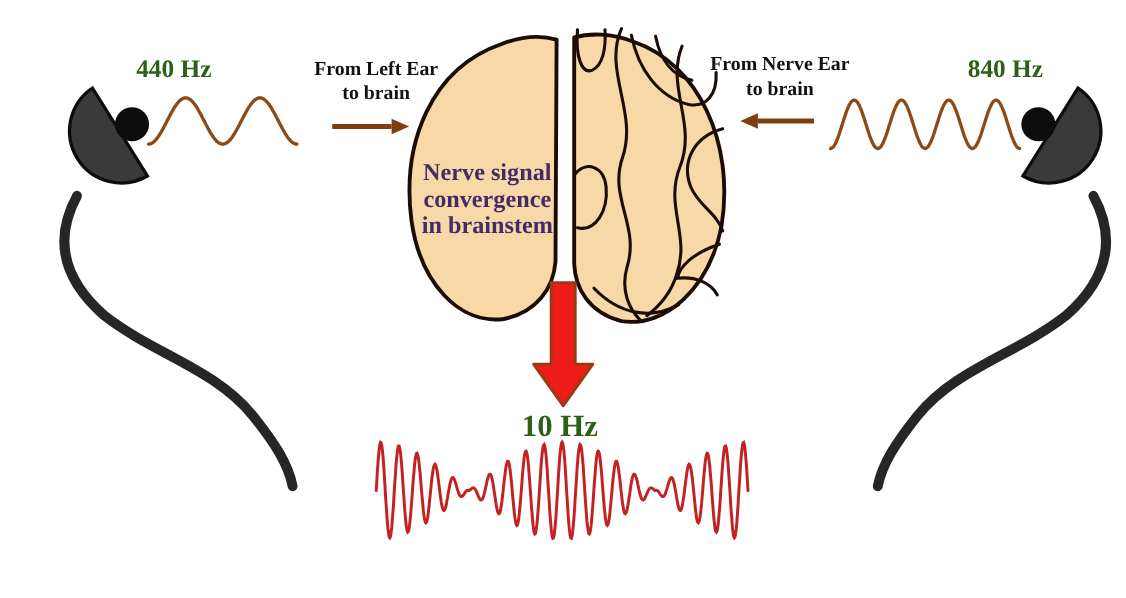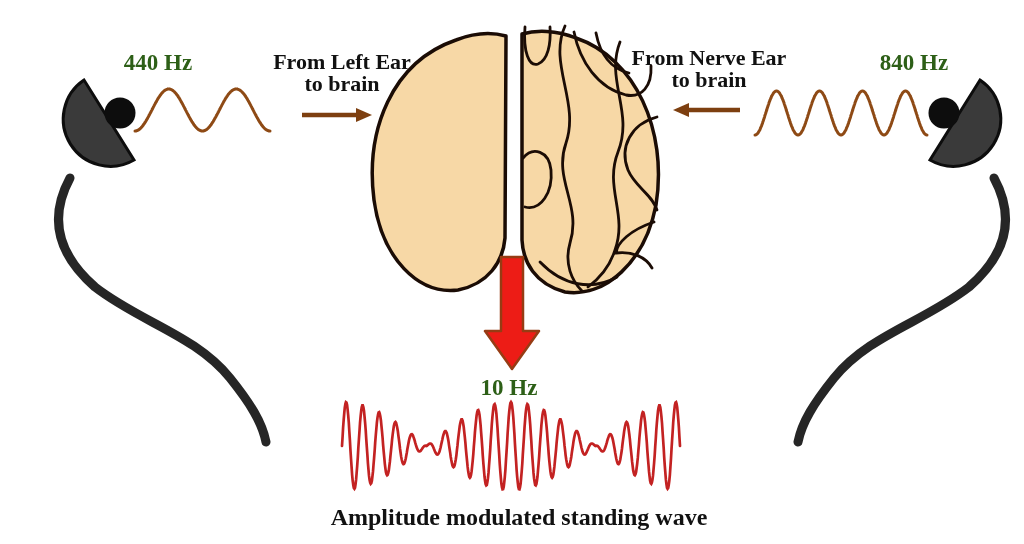--- a/index.html
+++ b/index.html
@@ -25,25 +25,25 @@
   .beat{fill:none;stroke:var(--beat-red,#c32222);stroke-width:2.7;stroke-linecap:round;}
   
   .t{
     position:absolute;transform:translate(-50%,-50%);
     white-space:nowrap;font-weight:bold;text-align:center;
     color:var(--text-black,#111);
   }
   .freq{font-size:23px;color:var(--frequency-green,#2d5f17);}
   #freq-left{left:138px;top:63px;}
   #freq-right{left:894px;top:63px;}
-  .earlabel{font-size:22px;line-height:22px;}
+  .earlabel{font-size:18px;line-height:22px;}
   #lbl-left{left:322px;top:73px;}
   #lbl-right{left:689px;top:69px;}
   #brain-label{left:423px;top:181px;font-size:22px;line-height:24px;color:var(--label-purple,#442a66);}
-  #beat-freq{left:489px;top:388px;font-size:23px;color:var(--frequency-green,#2d5f17);}
+  #beat-freq{left:489px;top:388px;font-size:28px;color:var(--frequency-green,#2d5f17);}
   #caption{left:499px;top:517px;font-size:24px;}
 </style>
 </head>
 <body>
 
 <div class="stage">
 
   <svg viewBox="0 0 1024 544" aria-hidden="true">
 
     <g>
@@ -98,17 +98,21 @@
     <div>to brain</div>
   </div>
 
   <div class="t earlabel" id="lbl-right">
     <div>From Nerve Ear</div>
     <div>to brain</div>
   </div>
 
   <div class="t freq" id="freq-right">840 Hz</div>
 
+  <div class="t" id="brain-label">
+    <div>Nerve signal</div>
+    <div>convergence</div>
+    <div>in brainstem</div>
+  </div>
 
   <div class="t" id="beat-freq">10 Hz</div>
 
-  <div class="t" id="caption">Amplitude modulated standing wave</div>
 </div>
 
 </body></html>

